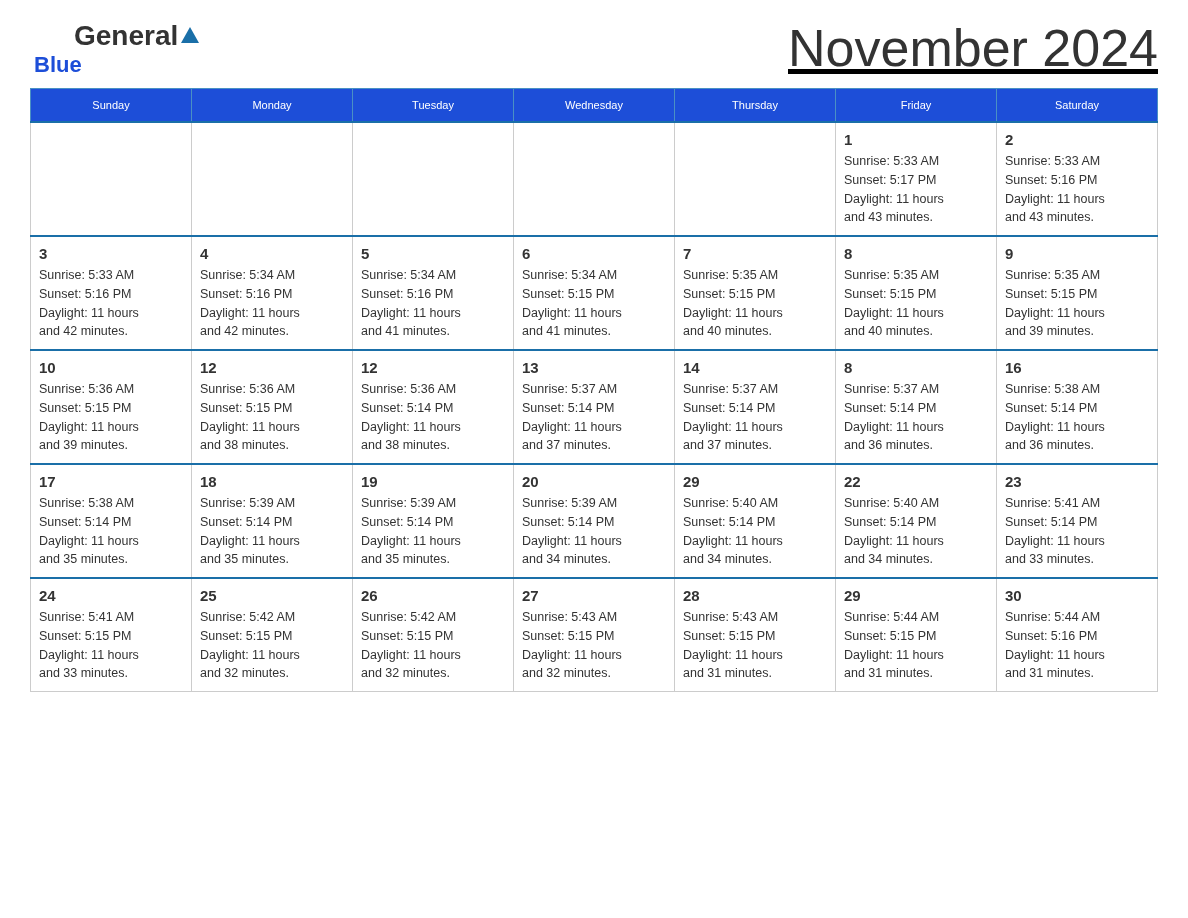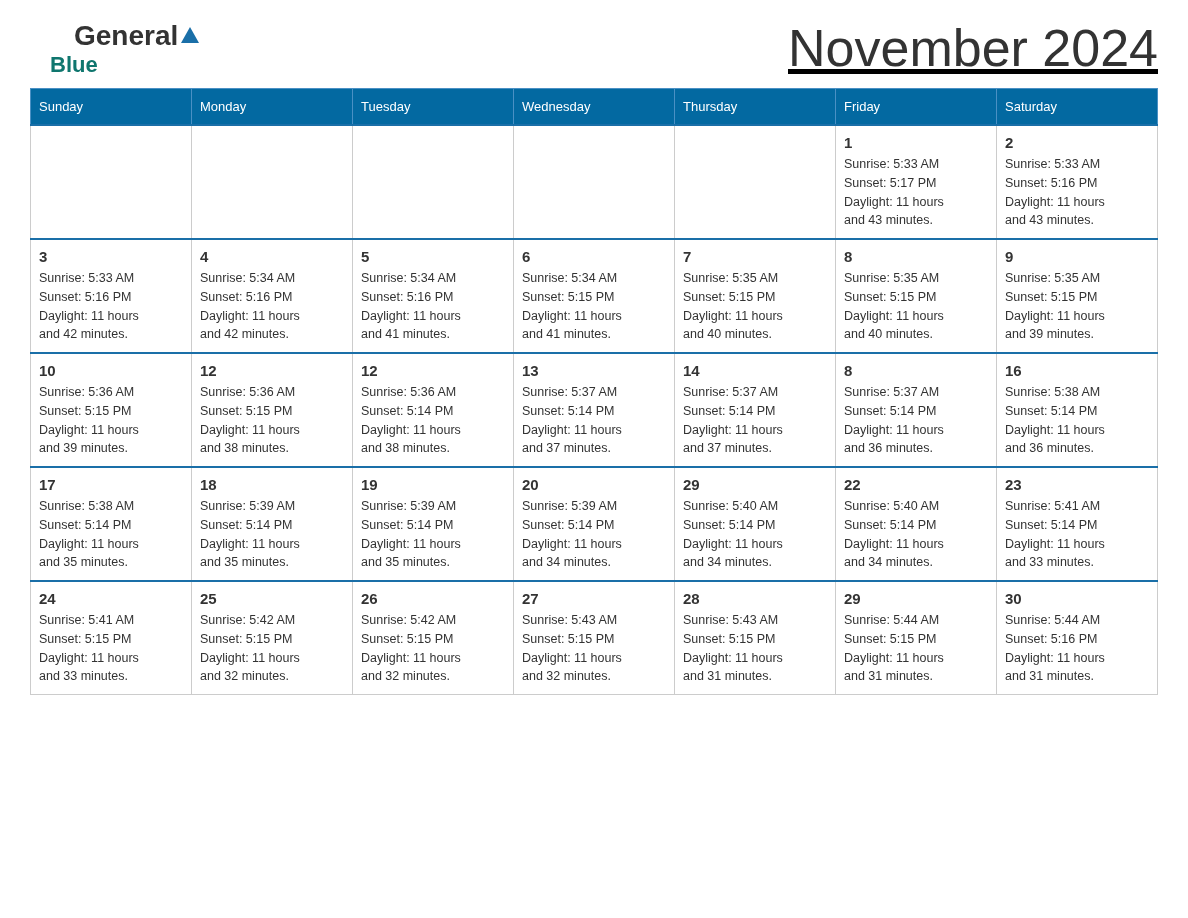--- a/index.html
+++ b/index.html
@@ -26,22 +26,22 @@
       align-items: center;
       font-size: 28px;
       font-weight: bold;
       color: #333;
       margin-left: 44px;
     }
     .logo-general { color: #333; }
     .logo-sub {
       font-size: 22px;
       font-weight: bold;
-      color: #0f766e;
-      margin-left: 20px;
+      color: #1d4ed8;
+      margin-left: 4px;
     }
     .title-area {
       text-align: right;
       text-decoration: underline;
     }
     .month-title {
       font-size: 52px;
       font-weight: normal;
       color: #333;
       line-height: 1.1;
@@ -50,26 +50,26 @@
       font-size: 20px;
       color: #555;
       margin-top: 4px;
     }
     .calendar {
       width: 100%;
       border-collapse: collapse;
       margin-top: 10px;
     }
     .calendar th {
-      background-color: #0369a1;
+      background-color: #1d4ed8;
       color: #fff;
       padding: 10px 8px;
-      font-size: 13px;
+      font-size: 11px;
       font-weight: normal;
-      text-align: left;
+      text-align: center;
       border: 1px solid #4a90c4;
     }
     .calendar td {
       vertical-align: top;
       padding: 8px;
       border: 1px solid #ccc;
       width: 14.28%;
       min-height: 100px;
       font-size: 13px;
       color: #333;

